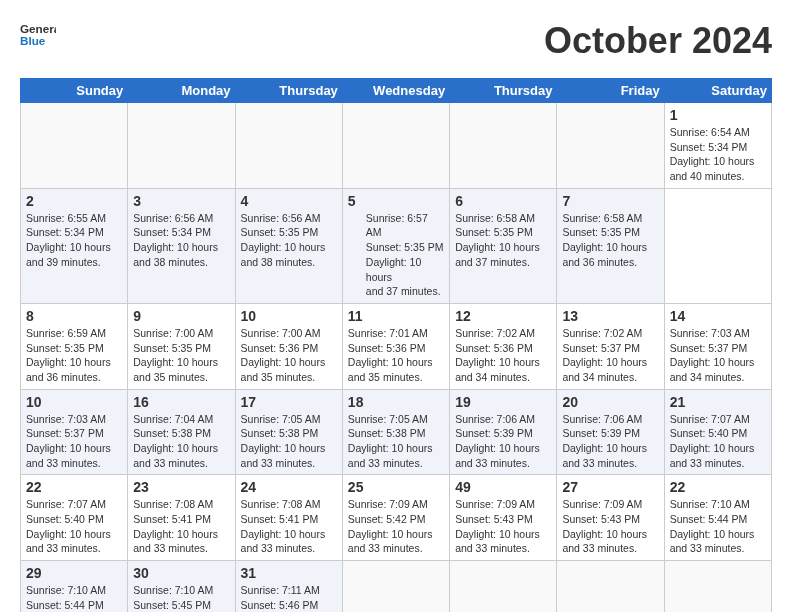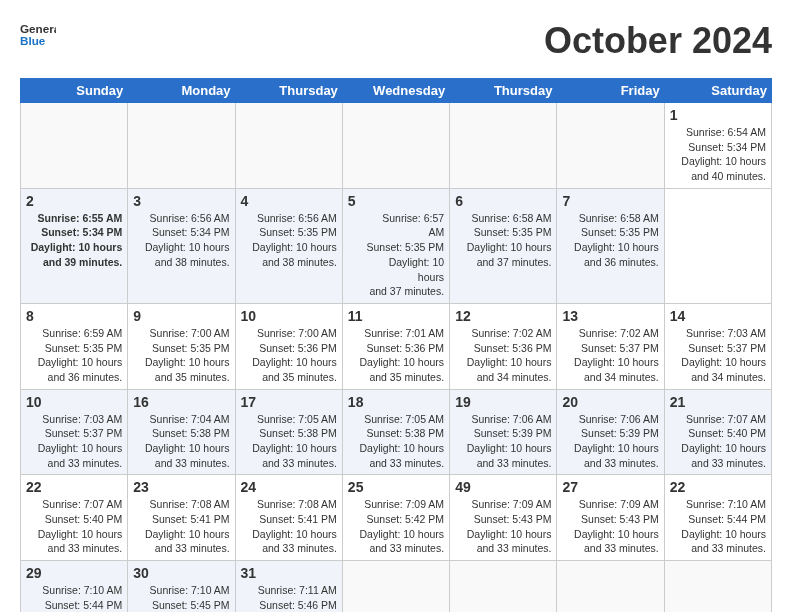--- a/index.html
+++ b/index.html
@@ -73,21 +73,20 @@
       font-size: 14px;
       font-weight: bold;
       color: #333;
       display: block;
       margin-bottom: 2px;
     }
     .day-info {
       font-size: 10.5px;
       color: #333;
       line-height: 1.4;
-      text-align: right;
     }
     .empty-cell {
       background: #f9f9f9;
     }
   </style>
 </head>
 <body>
 
 <div class="header-section">
   <div class="logo">
@@ -126,21 +125,21 @@
           <span class="day-number">1</span>
           <div class="day-info" style="white-space: pre-line;">Sunrise: 6:54 AM
 Sunset: 5:34 PM
 Daylight: 10 hours
 and 40 minutes.</div>
         </td>
       </tr>
       <tr>
         <td>
           <span class="day-number">2</span>
-          <div class="day-info" style="white-space: pre-line; font-weight: bold;">Sunrise: 6:55 AM
+          <div class="day-info" style="white-space: pre-line;">Sunrise: 6:55 AM
 Sunset: 5:34 PM
 Daylight: 10 hours
 and 39 minutes.</div>
         </td>
         <td>
           <span class="day-number">3</span>
           <div class="day-info" style="white-space: pre-line;">Sunrise: 6:56 AM
 Sunset: 5:34 PM
 Daylight: 10 hours
 and 38 minutes.</div>

